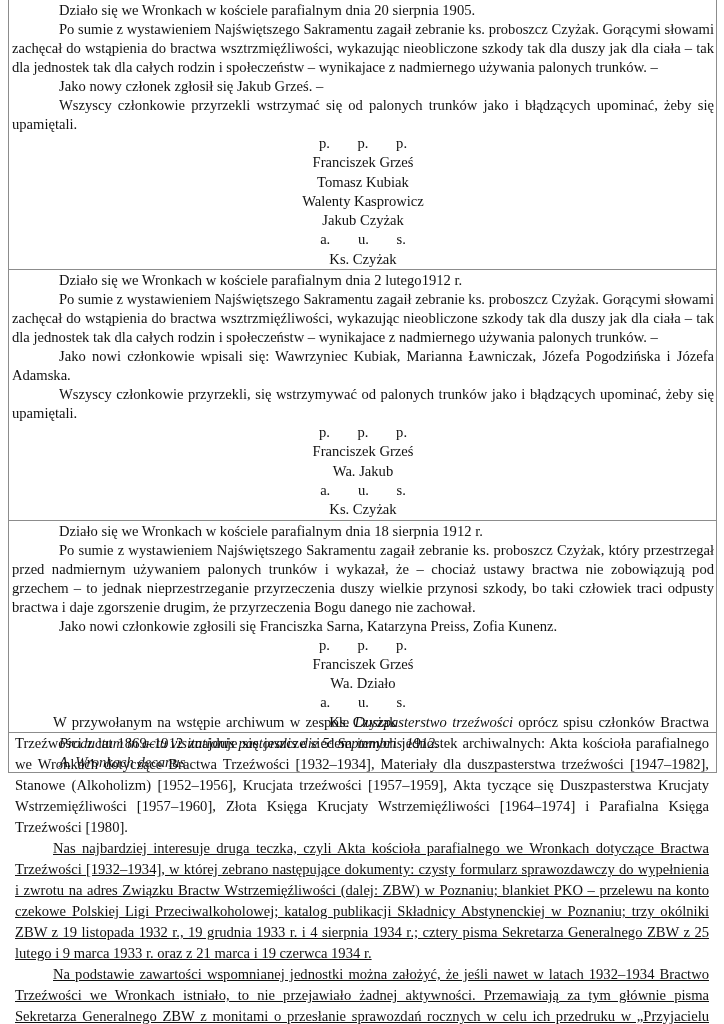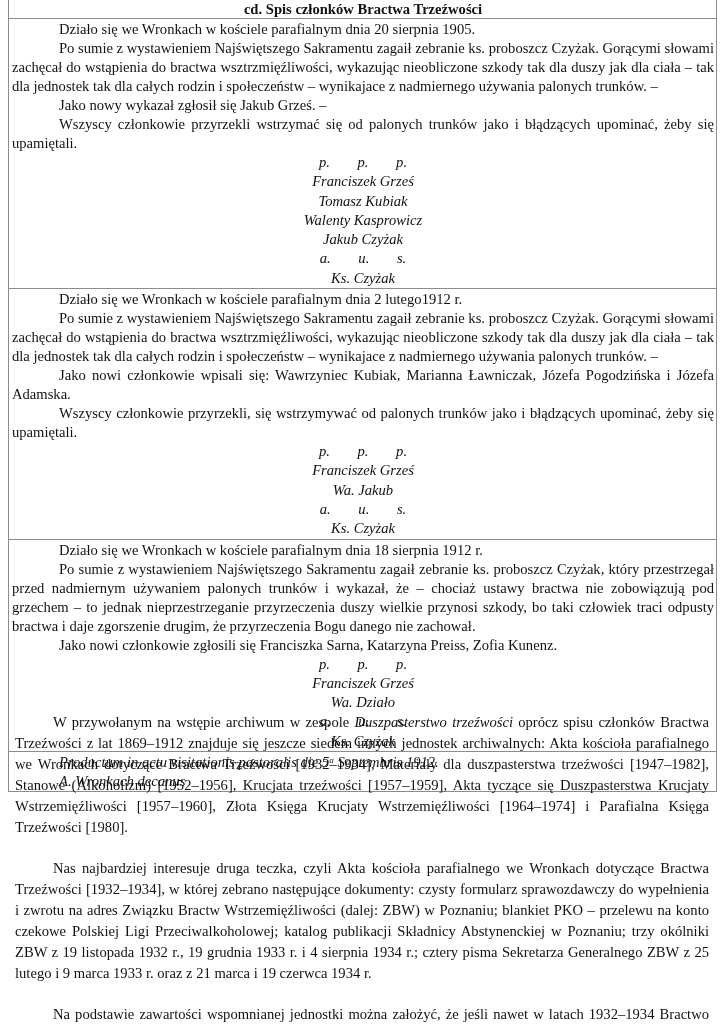--- a/index.html
+++ b/index.html
@@ -46,21 +46,20 @@
     p {
       margin: 0;
       text-align: justify;
     }
     p.indent {
       text-indent: 47px;
     }
     .sig {
       text-align: center;
       line-height: 19.3px;
-      font-style: italic;
     }
     .sig .ppp, .sig .aus {
       word-spacing: 24px;
     }
     .italic {
       font-style: italic;
     }
     .italic p {
       padding-left: 47px;
       text-align: left;
@@ -79,40 +78,38 @@
     .section-heading {
       font-weight: bold;
       margin: 0 0 0 37px;
       line-height: 19px;
     }
     .body-text p.indent {
       text-indent: 38px;
       line-height: 21px;
     }
     .body-text p.gap {
-      margin-top: 20px;
+      margin-top: 0;
+      text-decoration: underline;
     }
     .cell-pad-top { padding-top: 1px !important; }
   </style>
 </head>
 <body>
 
 <div class="page">
 
   <table class="records">
     <tbody>
-        <tr>
-      <th class="table-title">cd. Spis członków Bractwa Trzeźwości</th>
-    </tr>
 
     <tr>
       <td class="cell-pad-top">
         <p class="indent">Działo się we Wronkach w kościele parafialnym dnia 20 sierpnia 1905.</p>
         <p class="indent">Po sumie z wystawieniem Najświętszego Sakramentu zagaił zebranie ks. proboszcz Czyżak. Gorącymi słowami zachęcał do wstąpienia do bractwa wsztrzmięźliwości, wykazując nieobliczone szkody tak dla duszy jak dla ciała – tak dla jednostek tak dla całych rodzin i społeczeństw – wynikajace z nadmiernego używania palonych trunków. –</p>
-        <p class="indent">Jako nowy wykazał zgłosił się Jakub Grześ. –</p>
+        <p class="indent">Jako nowy członek zgłosił się Jakub Grześ. –</p>
         <p class="indent">Wszyscy członkowie przyrzekli wstrzymać się od palonych trunków jako i błądzących upominać, żeby się upamiętali.</p>
         <div class="sig">
           <div class="ppp">p. p. p.</div>
           <div>Franciszek Grześ</div>
           <div>Tomasz Kubiak</div>
           <div>Walenty Kasprowicz</div>
           <div>Jakub Czyżak</div>
           <div class="aus">a. u. s.</div>
           <div>Ks. Czyżak</div>
         </div>

